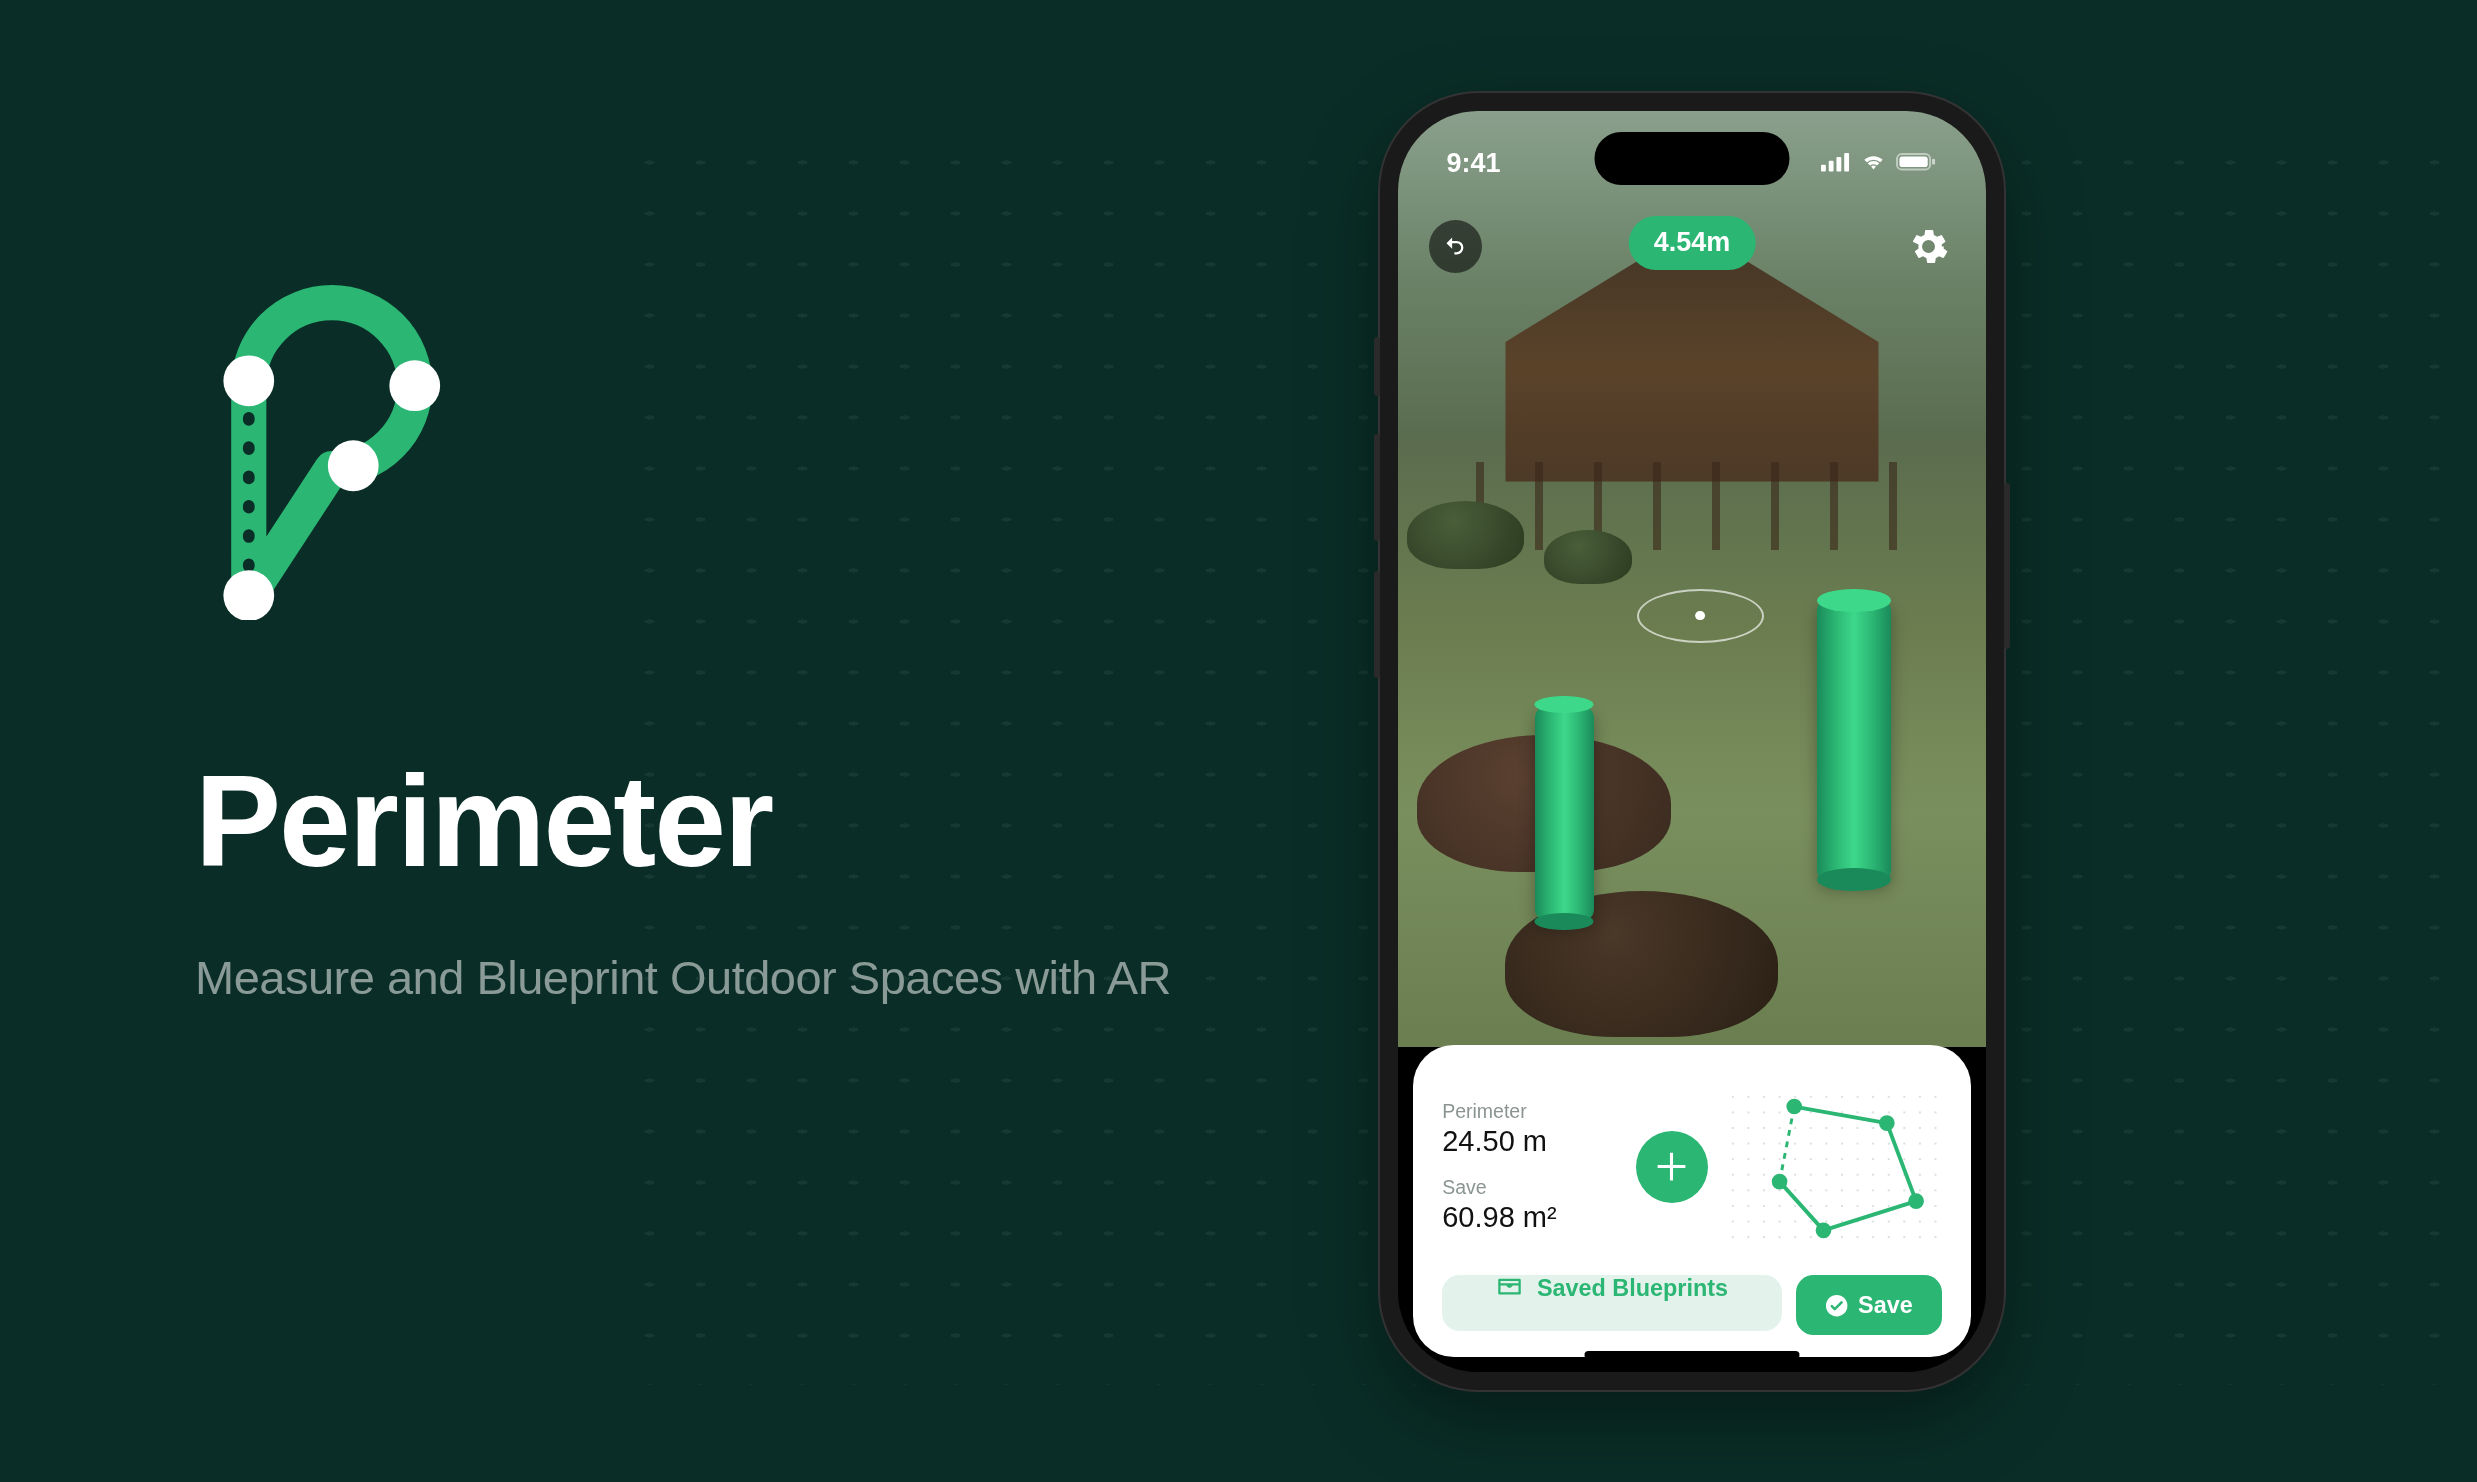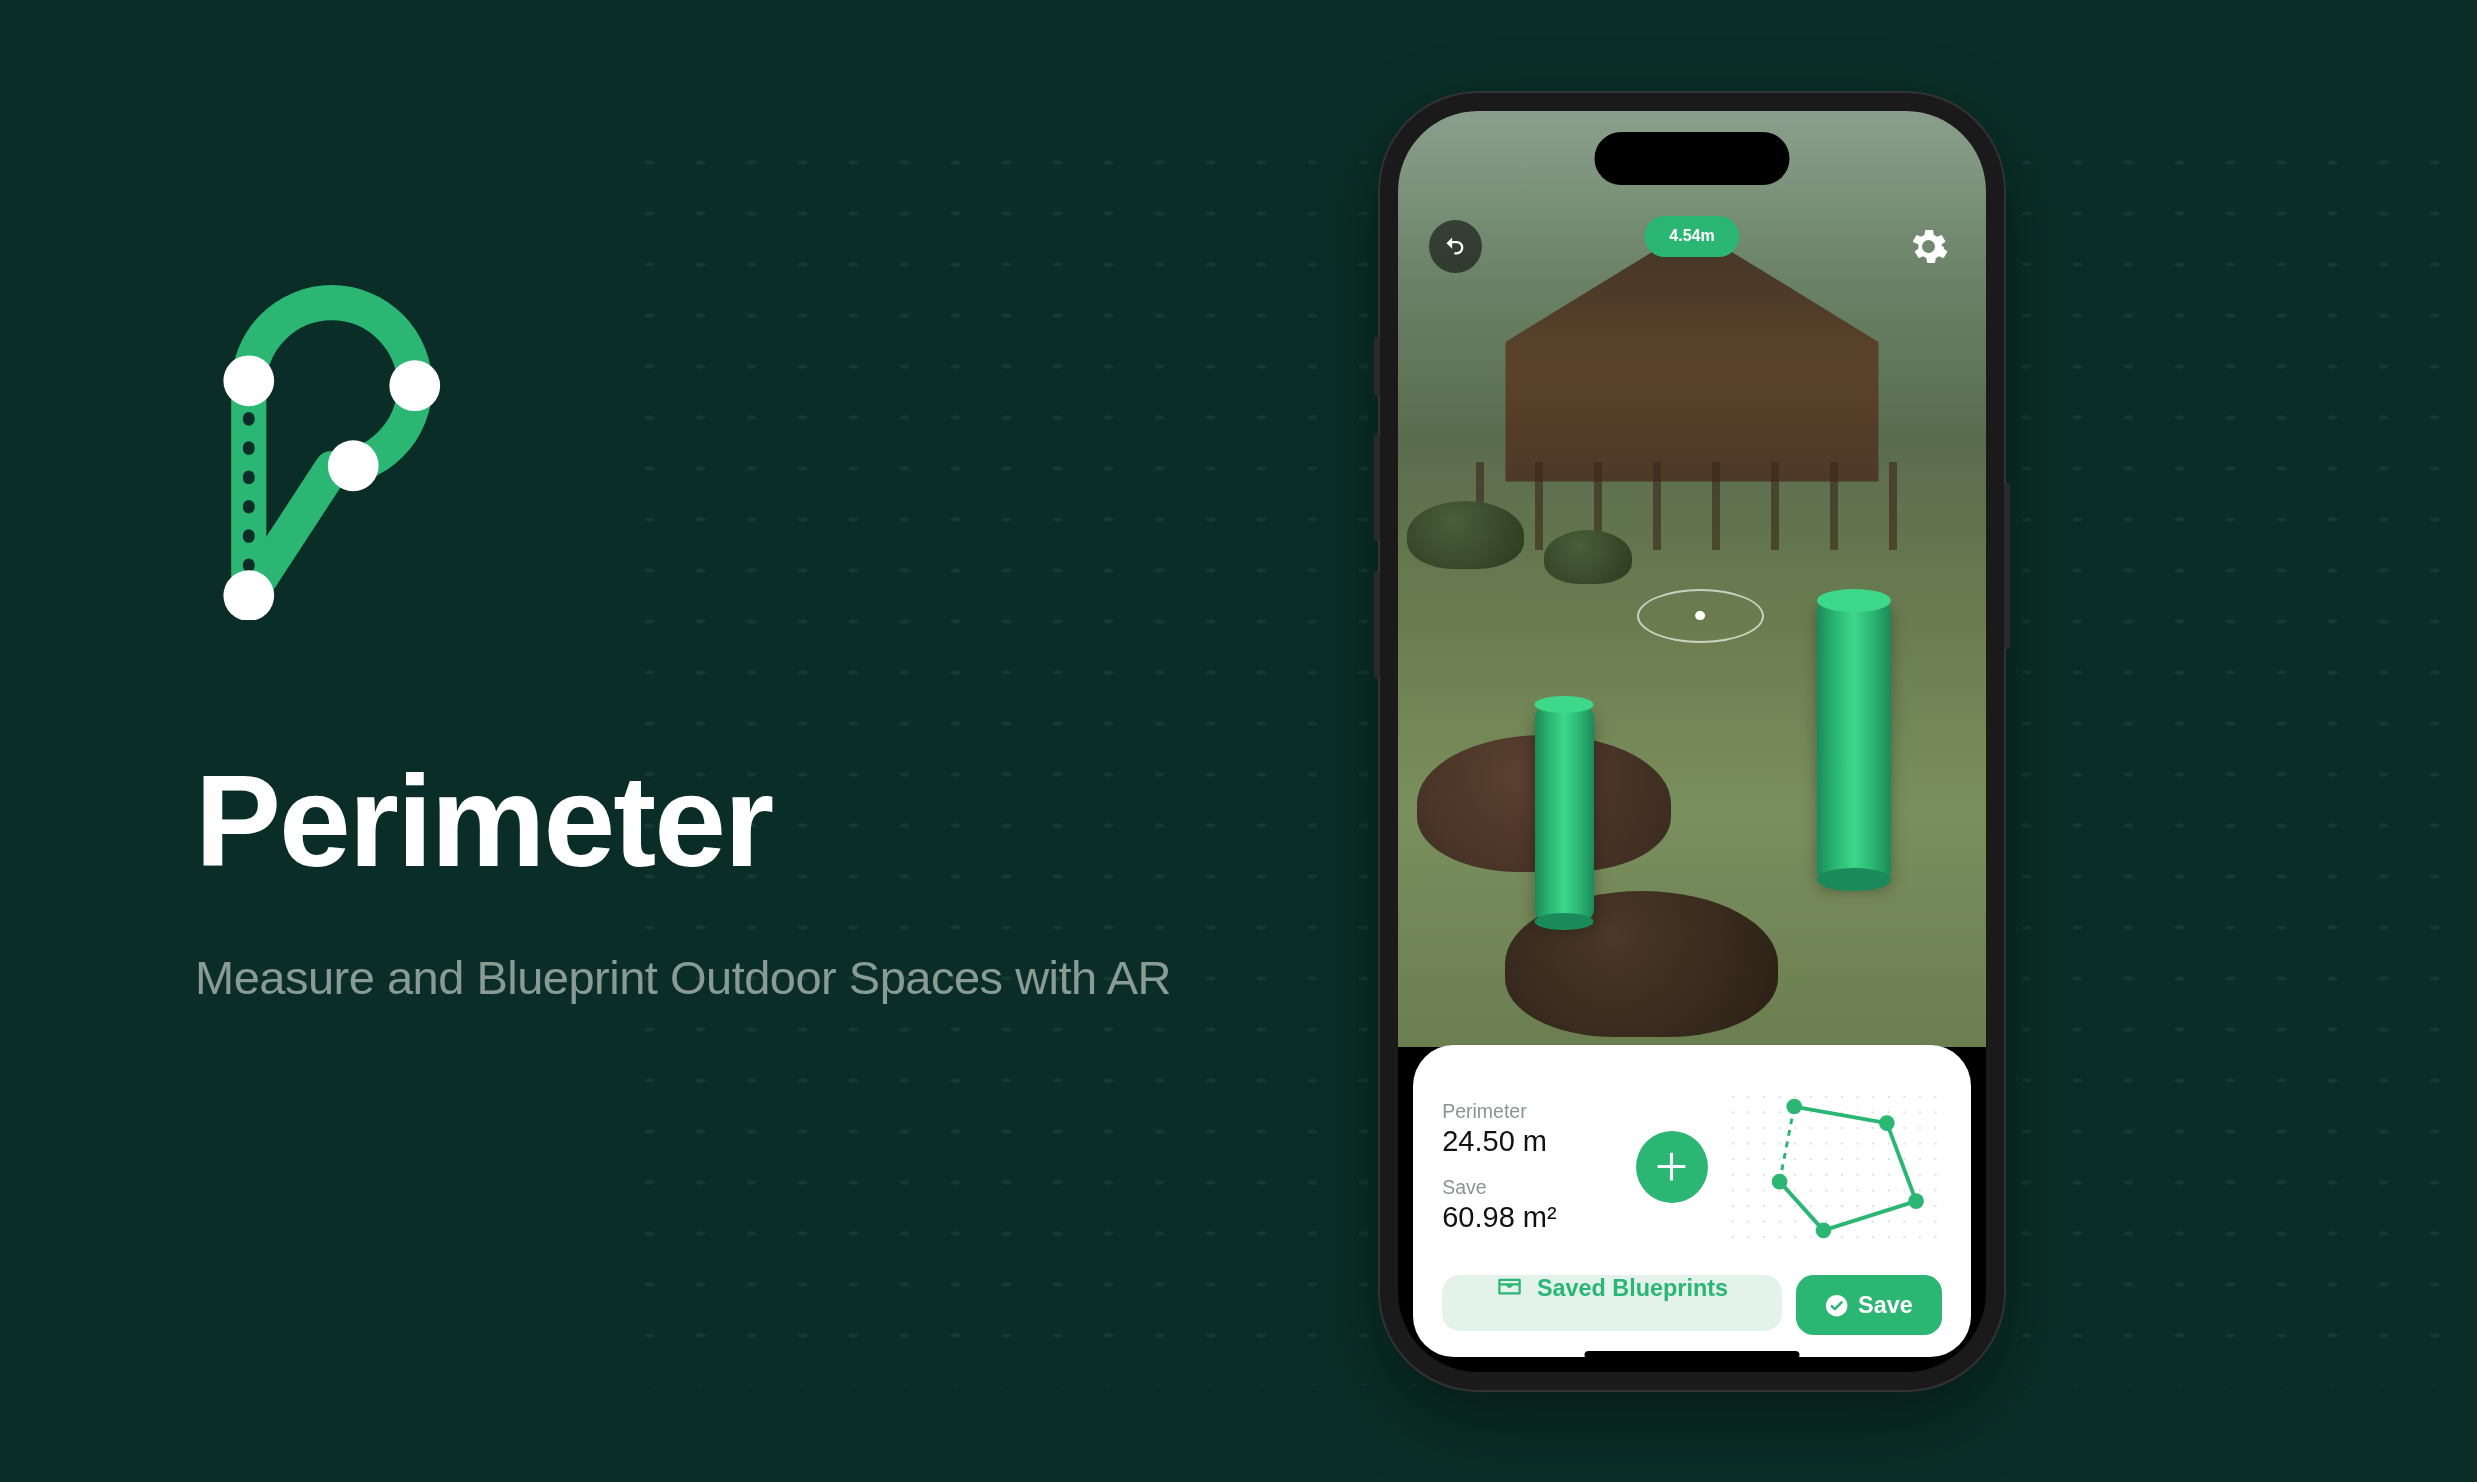--- a/index.html
+++ b/index.html
@@ -132,21 +132,21 @@
     position: absolute; top: 109px; right: 31px;
     width: 53px; height: 53px;
     display: flex; align-items: center; justify-content: center;
     z-index: 20;
     color: #fff;
   }
   .distance-pill {
     position: absolute; top: 105px; left: 50%; transform: translateX(-50%);
     background: #2bb673; color: #fff;
     padding: 11.7px 25px; border-radius: 29px;
-    font-size: 16px; font-weight: 700;
+    font-size: 27px; font-weight: 700;
     z-index: 20;
   }
   .reticle {
     position: absolute; top: 478px; left: 239px;
     width: 127px; height: 54px;
     border: 2.9px solid rgba(255,255,255,0.65);
     border-radius: 50%;
     z-index: 15;
   }
   .reticle::after {
@@ -238,20 +238,45 @@
 
 <div class="phone">
   <div class="phone-side-btn pb1"></div>
   <div class="phone-side-btn pb2"></div>
   <div class="phone-side-btn pb3"></div>
   <div class="phone-side-btn pb4"></div>
 
   <div class="screen">
     <div class="island"></div>
 
+    <div class="status-bar">
+      <span>9:41</span>
+      <div class="status-right">
+        <span>
+          <svg width="29" height="19.5" viewBox="0 0 30 20">
+              <rect x="0" y="13" width="5" height="7" fill="#fff" rx="1"></rect>
+              <rect x="8" y="9" width="5" height="11" fill="#fff" rx="1"></rect>
+              <rect x="16" y="5" width="5" height="15" fill="#fff" rx="1"></rect>
+              <rect x="24" y="1" width="5" height="19" fill="#fff" rx="1"></rect>
+            </svg>
+        </span>
+        <span>
+          <svg width="27" height="19.5" viewBox="0 0 28 20">
+              <path d="M14 18 L16.5 15 A4 4 0 0 0 11.5 15 Z M8 11.5 A9 9 0 0 1 20 11.5 L17.5 14 A5.5 5.5 0 0 0 10.5 14 Z M4.5 8 A14 14 0 0 1 23.5 8 L21 10.5 A10.5 10.5 0 0 0 7 10.5 Z" fill="#fff"></path>
+            </svg>
+        </span>
+        <span>
+          <svg width="41" height="19.5" viewBox="0 0 42 20">
+              <rect x="1" y="2" width="34" height="16" rx="5" fill="none" stroke="#fff" stroke-width="2" opacity="0.5"></rect>
+              <rect x="3.5" y="4.5" width="29" height="11" rx="3" fill="#fff"></rect>
+              <rect x="37" y="7" width="3" height="6" rx="1.5" fill="#fff" opacity="0.6"></rect>
+            </svg>
+        </span>
+      </div>
+    </div>
 
     <div class="ar-view">
       <div class="house"></div>
       <div class="house-stilts"></div>
       <div class="bush b1"></div>
       <div class="bush b2"></div>
       <div class="bush b3"></div>
       <div class="bush b4"></div>
 
       <div class="undo-btn">

